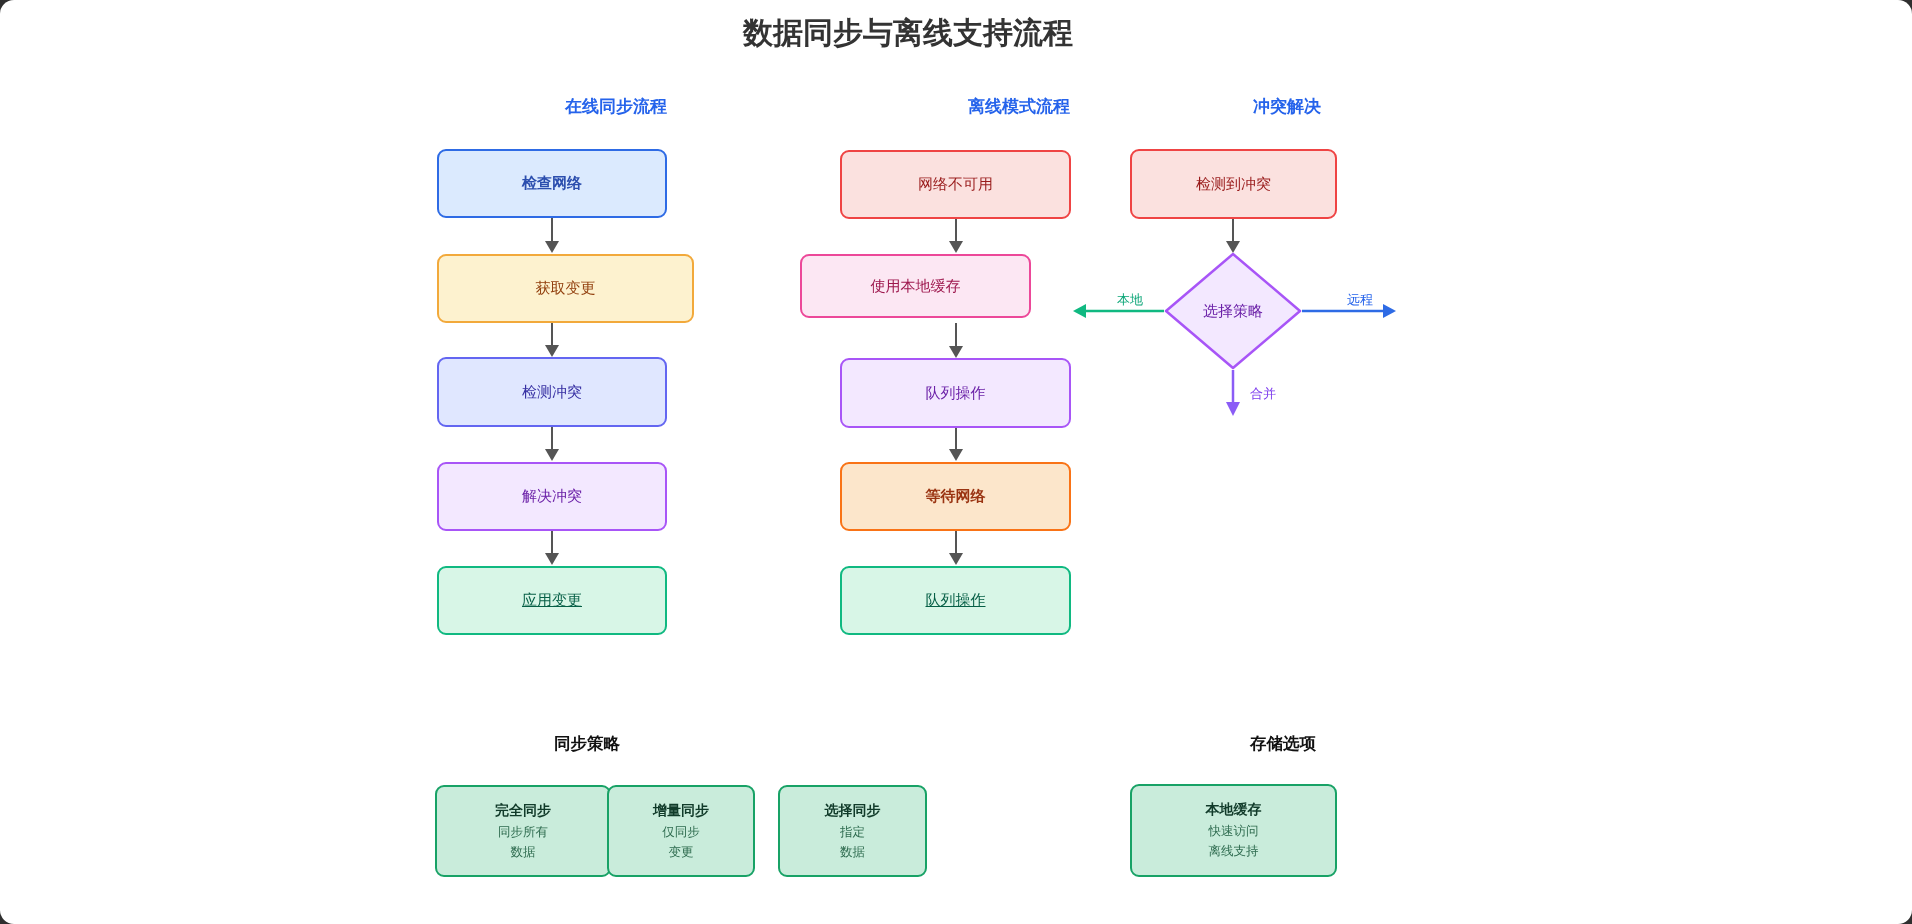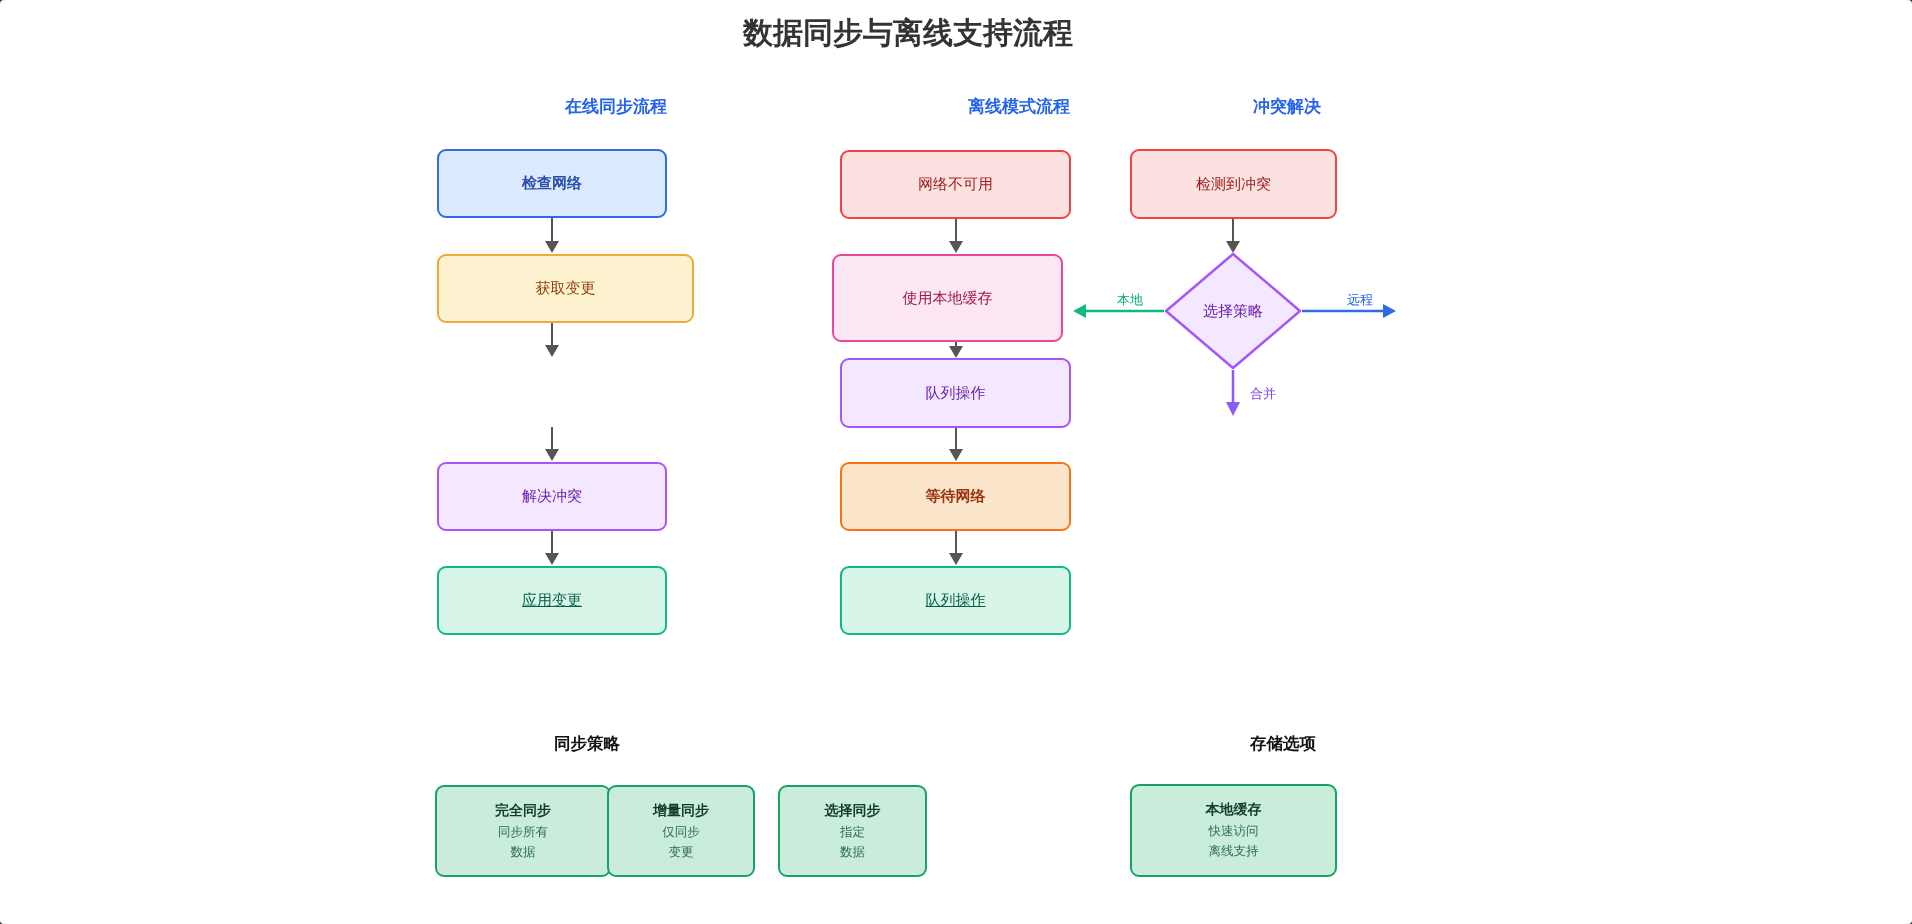--- a/index.html
+++ b/index.html
@@ -1,17 +1,17 @@
 <!DOCTYPE html>
 <html><head>
 <meta charset="utf-8">
 <style>
   html,body{margin:0;padding:0;background:#2f2f2f;}
   body{font-family:"Liberation Sans","DejaVu Sans",sans-serif;}
-  .canvas{position:relative;width:1912px;height:924px;background:#ffffff;border-radius:4px;overflow:hidden;}
+  .canvas{position:relative;width:1912px;height:924px;background:#ffffff;border-radius:14px;overflow:hidden;}
   .page-title{position:absolute;top:13px;left:908px;transform:translateX(-50%);font-size:30px;font-weight:bold;color:#333333;white-space:nowrap;}
   .col-heading{position:absolute;top:95px;transform:translateX(-50%);font-size:17px;font-weight:bold;color:#2563eb;white-space:nowrap;}
   .sec-heading{position:absolute;top:733px;transform:translateX(-50%);font-size:16.5px;font-weight:bold;color:#111111;white-space:nowrap;}
   .node{position:absolute;display:flex;align-items:center;justify-content:center;border-radius:9px;border:2.5px solid;font-size:15px;box-sizing:border-box;text-align:center;}
   .node.blue  {background:#dbeafe;border-color:#2e6be5;color:#2b4eae;font-weight:bold;}
   .node.amber {background:#fdf2cf;border-color:#f2a93b;color:#92400e;}
   .node.indigo{background:#e0e7ff;border-color:#6366f1;color:#3730a3;}
   .node.purple{background:#f3e8ff;border-color:#a855f7;color:#6b21a8;}
   .node.green {background:#d8f6e7;border-color:#10b981;color:#065f46;text-decoration:underline;}
   .node.red   {background:#fbe1df;border-color:#ef4444;color:#991b1b;}
@@ -68,25 +68,26 @@
 
     <line x1="1302" y1="311" x2="1383" y2="311" stroke="#2e6be5" stroke-width="2.5"></line>
     <polygon points="1383,304 1383,318 1396,311" fill="#2e6be5"></polygon>
 
     <line x1="1233" y1="370" x2="1233" y2="403" stroke="#8b5cf6" stroke-width="2.5"></line>
     <polygon points="1226,402 1240,402 1233,416" fill="#8b5cf6"></polygon>
   </svg>
 
   <div class="node blue" style="left:437px;top:149px;width:230px;height:69px">检查网络</div>
   <div class="node amber" style="left:437px;top:254px;width:257px;height:69px">获取变更</div>
+  <div class="node indigo" style="left:437px;top:357px;width:230px;height:70px">检测冲突</div>
   <div class="node purple" style="left:437px;top:462px;width:230px;height:69px">解决冲突</div>
   <div class="node green" style="left:437px;top:566px;width:230px;height:69px">应用变更</div>
 
   <div class="node red" style="left:840px;top:150px;width:231px;height:69px">网络不可用</div>
-  <div class="node pink" style="left:832px;top:254px;width:231px;height:88px">使用本地缓存</div>
+  <div class="node pink" style="left:800px;top:254px;width:231px;height:64px">使用本地缓存</div>
   <div class="node purple" style="left:840px;top:358px;width:231px;height:70px">队列操作</div>
   <div class="node orange" style="left:840px;top:462px;width:231px;height:69px">等待网络</div>
   <div class="node green" style="left:840px;top:566px;width:231px;height:69px">队列操作</div>
 
   <div class="node red" style="left:1130px;top:149px;width:207px;height:70px">检测到冲突</div>
   <div class="diamond-label">选择策略</div>
   <div class="edge-label local">本地</div>
   <div class="edge-label remote">远程</div>
   <div class="edge-label merge">合并</div>
 

